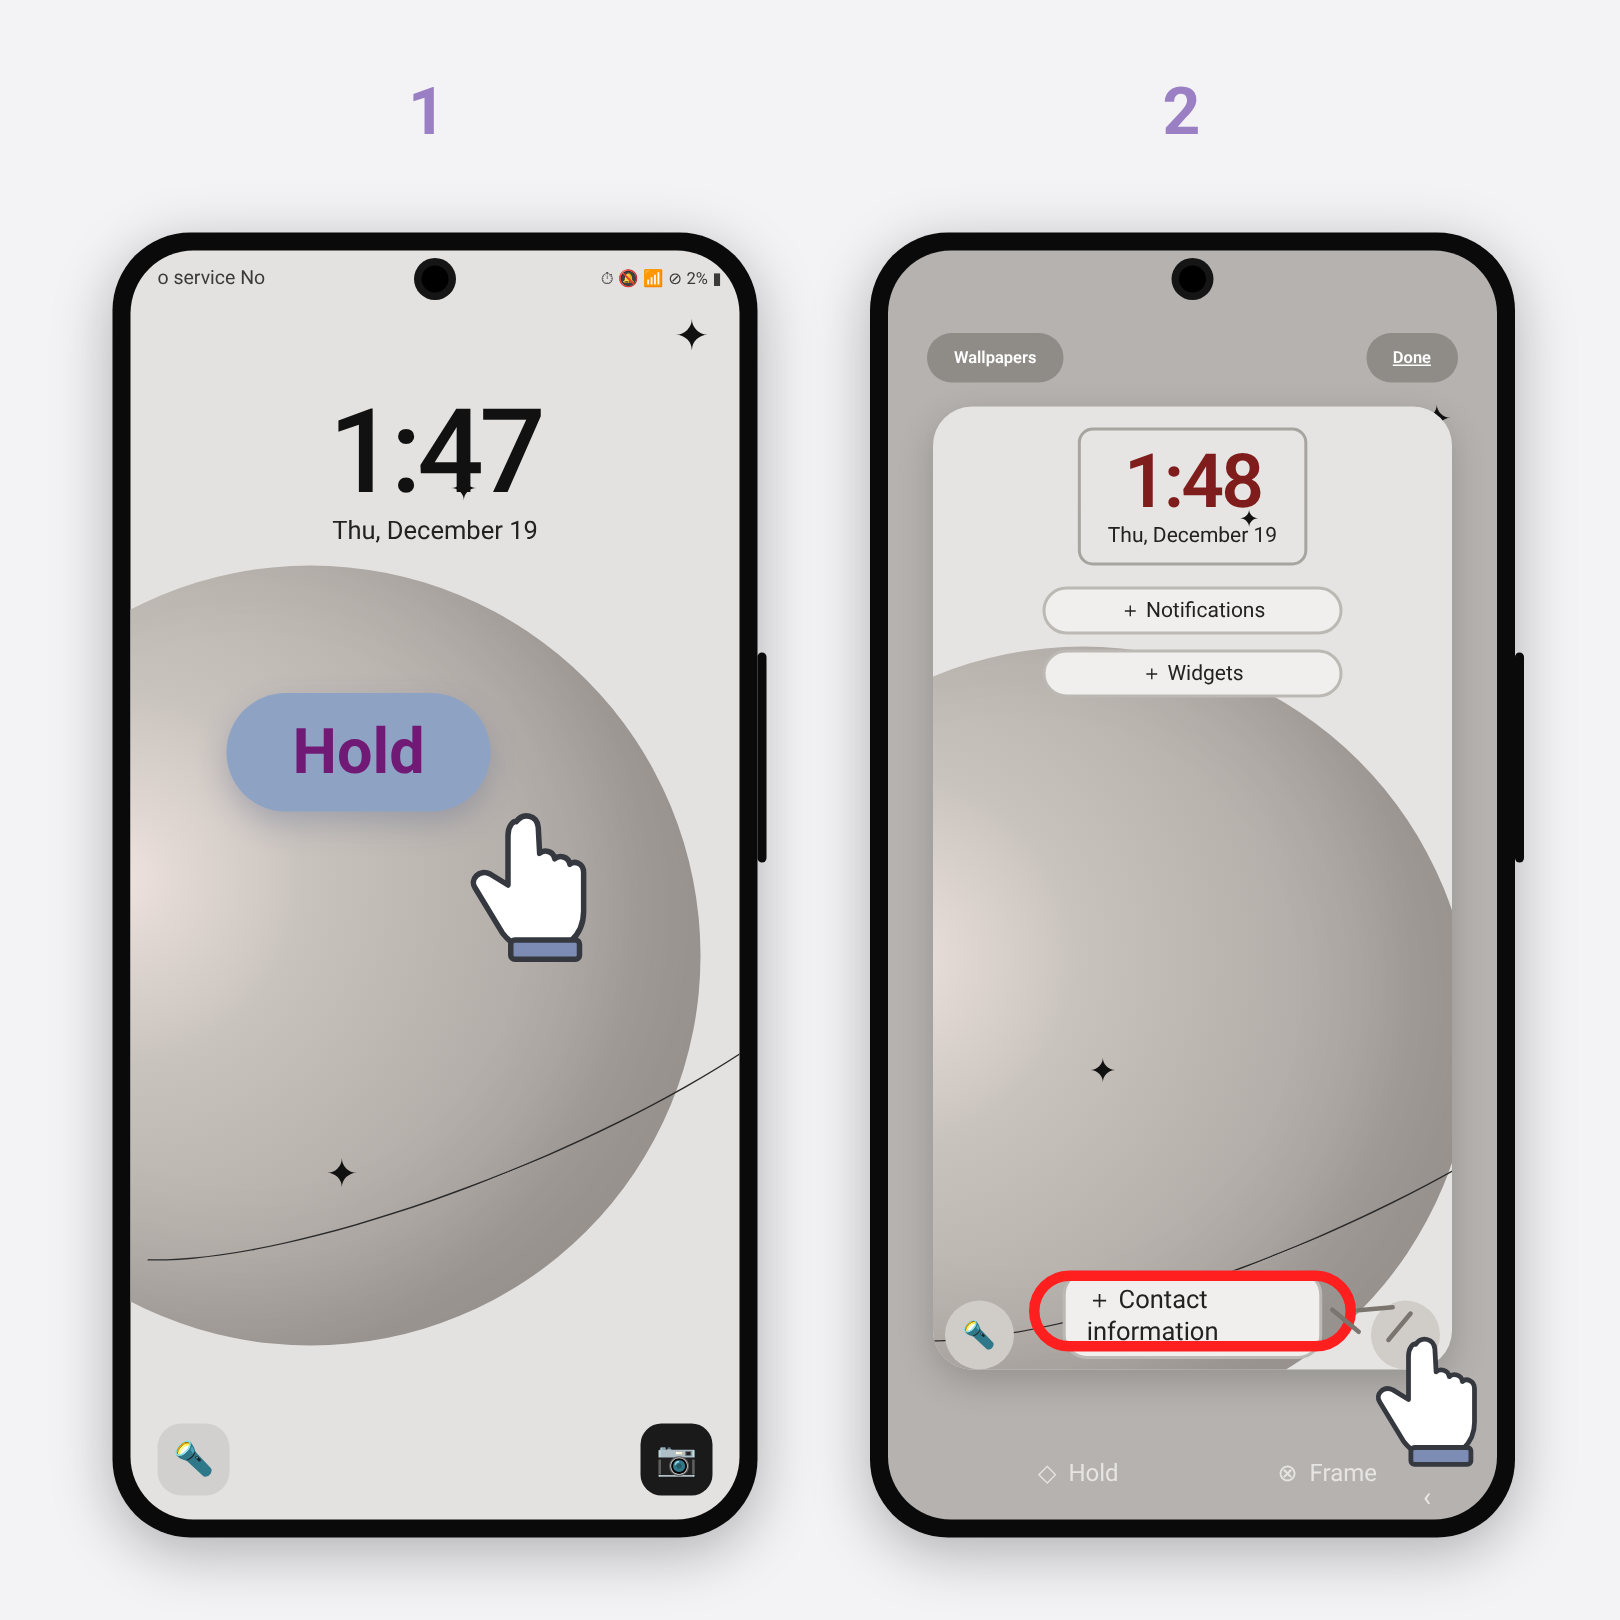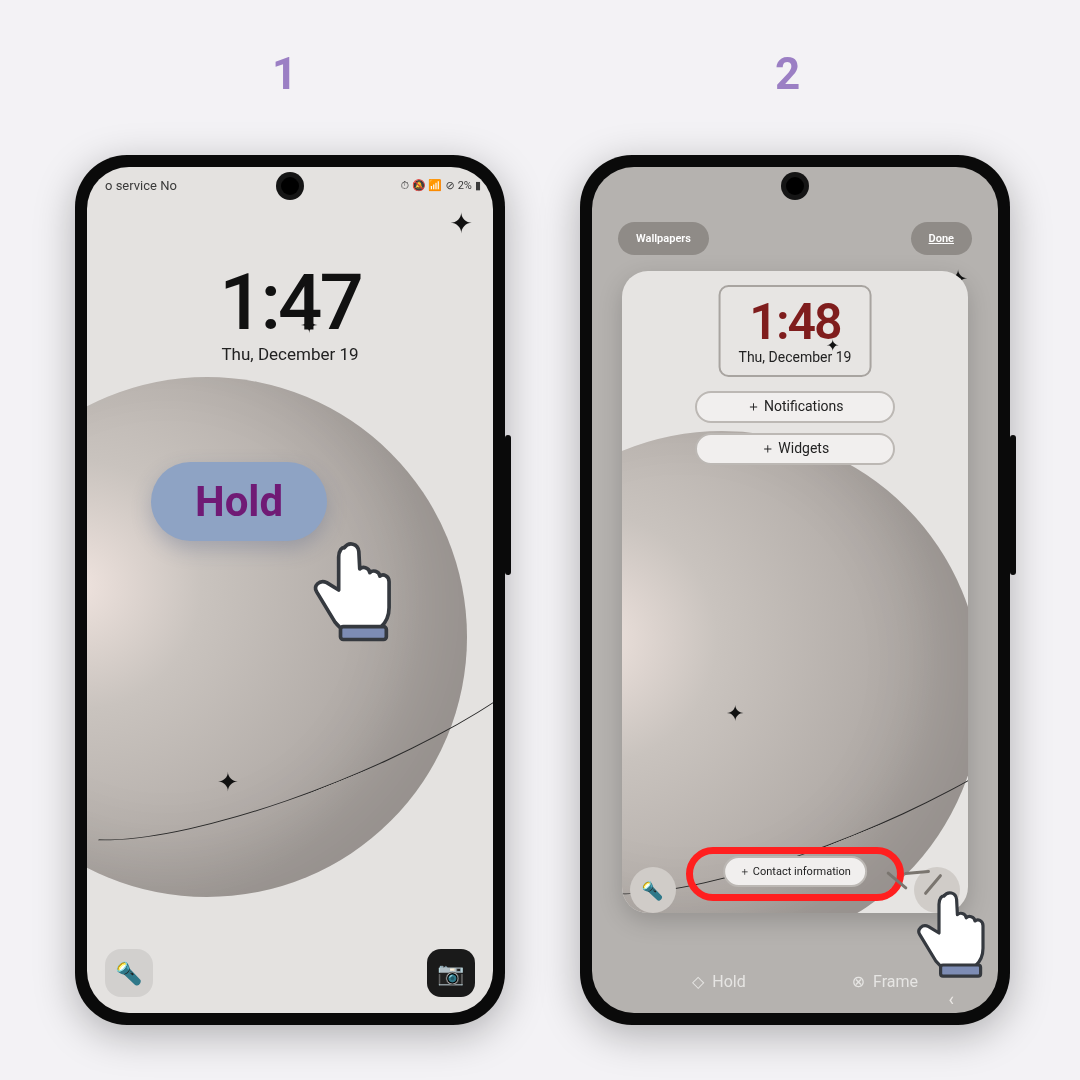--- a/index.html
+++ b/index.html
@@ -134,23 +134,23 @@
   }
   .clock2{ font-size:50px; font-weight:600; letter-spacing:-2px; color:#7f1d1d;}
   .date2{ font-size:14px; color:#222; margin-top:-2px;}
   .add-pill{
     display:block; margin:0 auto 10px; width:200px;
     background:#f1efee; border:2px solid #bcb8b4; border-radius:16px;
     font-size:14px; color:#222; padding:5px 0; text-align:center;
   }
   .add-group{ position:absolute; top:120px; left:0; right:0;}
   .contact-pill{
-    position:absolute; bottom:26px; left:50%; transform:translateX(-50%);
+    position:absolute; bottom:7px; left:50%; transform:translateX(-50%);
     background:#f1efee; border:2px solid #bcb8b4; border-radius:16px;
-    font-size:11px; color:#222; padding:6px 14px;
+    font-size:17px; color:#222; padding:6px 14px;
   }
   .red-ring{
     position:absolute; bottom:112px; left:50%; transform:translateX(-50%);
     width:218px; height:54px; border:7px solid #ff1f1f; border-radius:28px;
     z-index:40;
   }
   .side-circle{
     position:absolute; bottom:100px; width:46px; height:46px; border-radius:50%;
     background:#d0ccc8;
     display:flex; align-items:center; justify-content:center;

